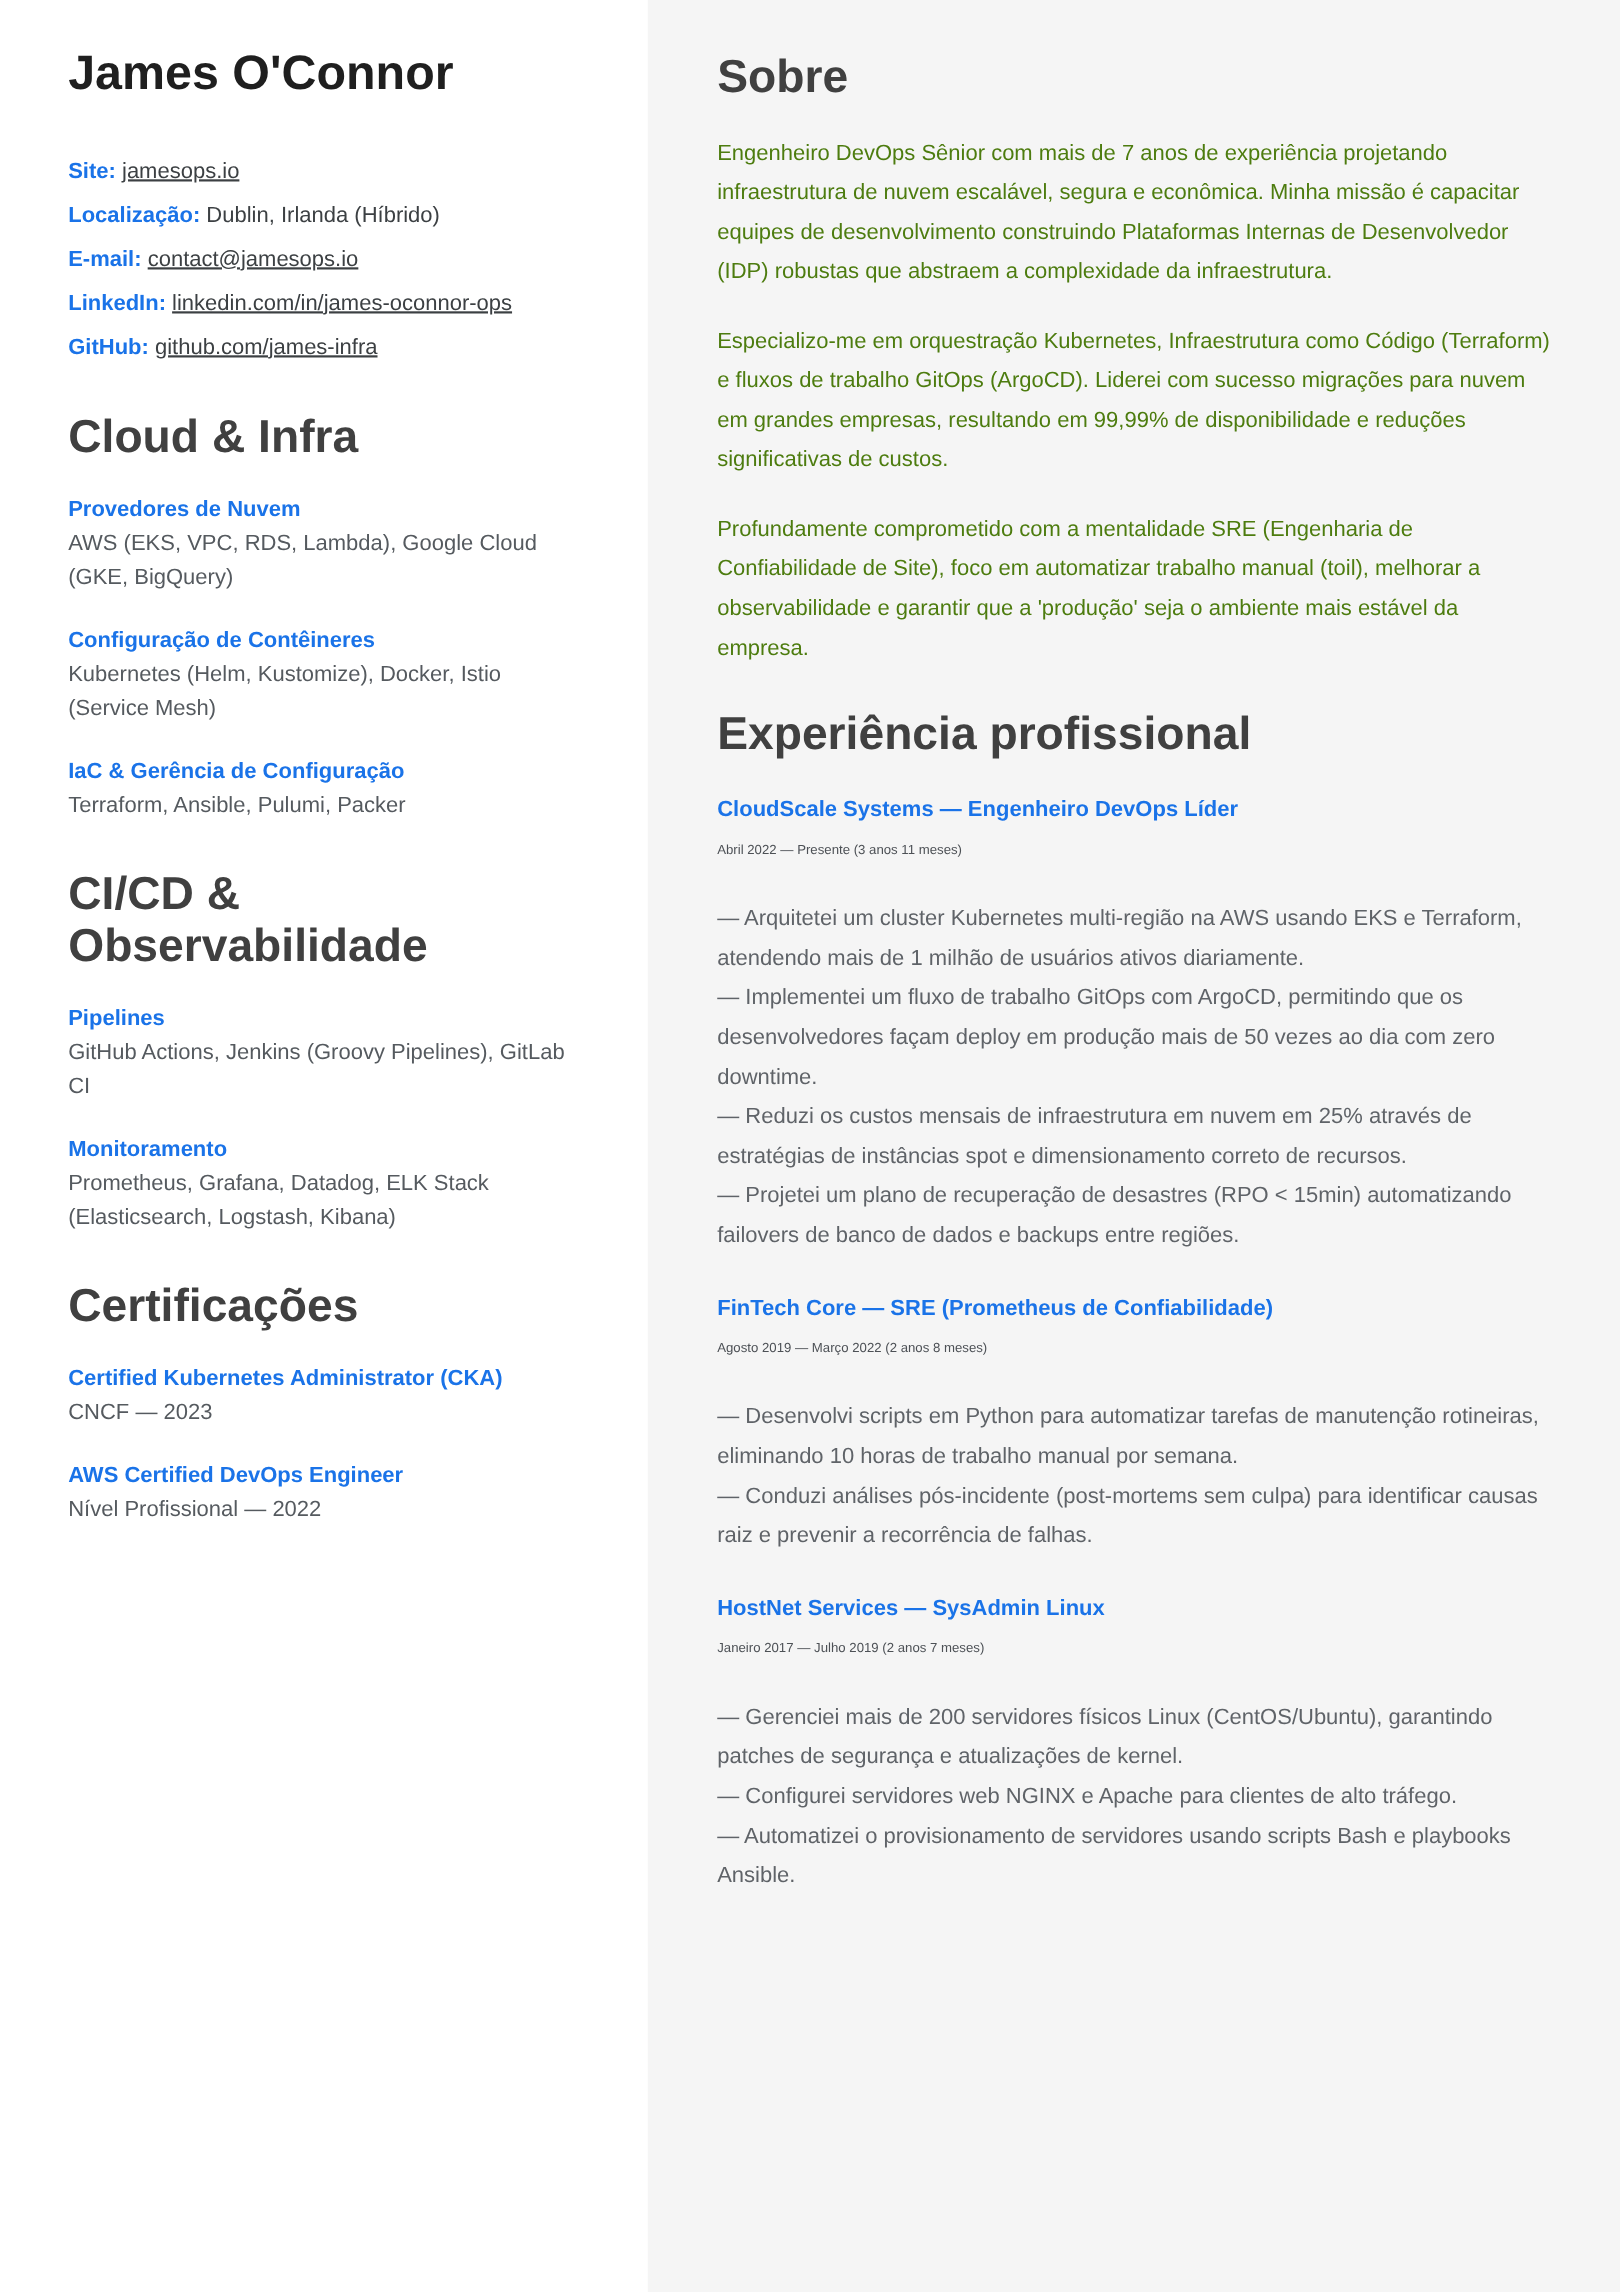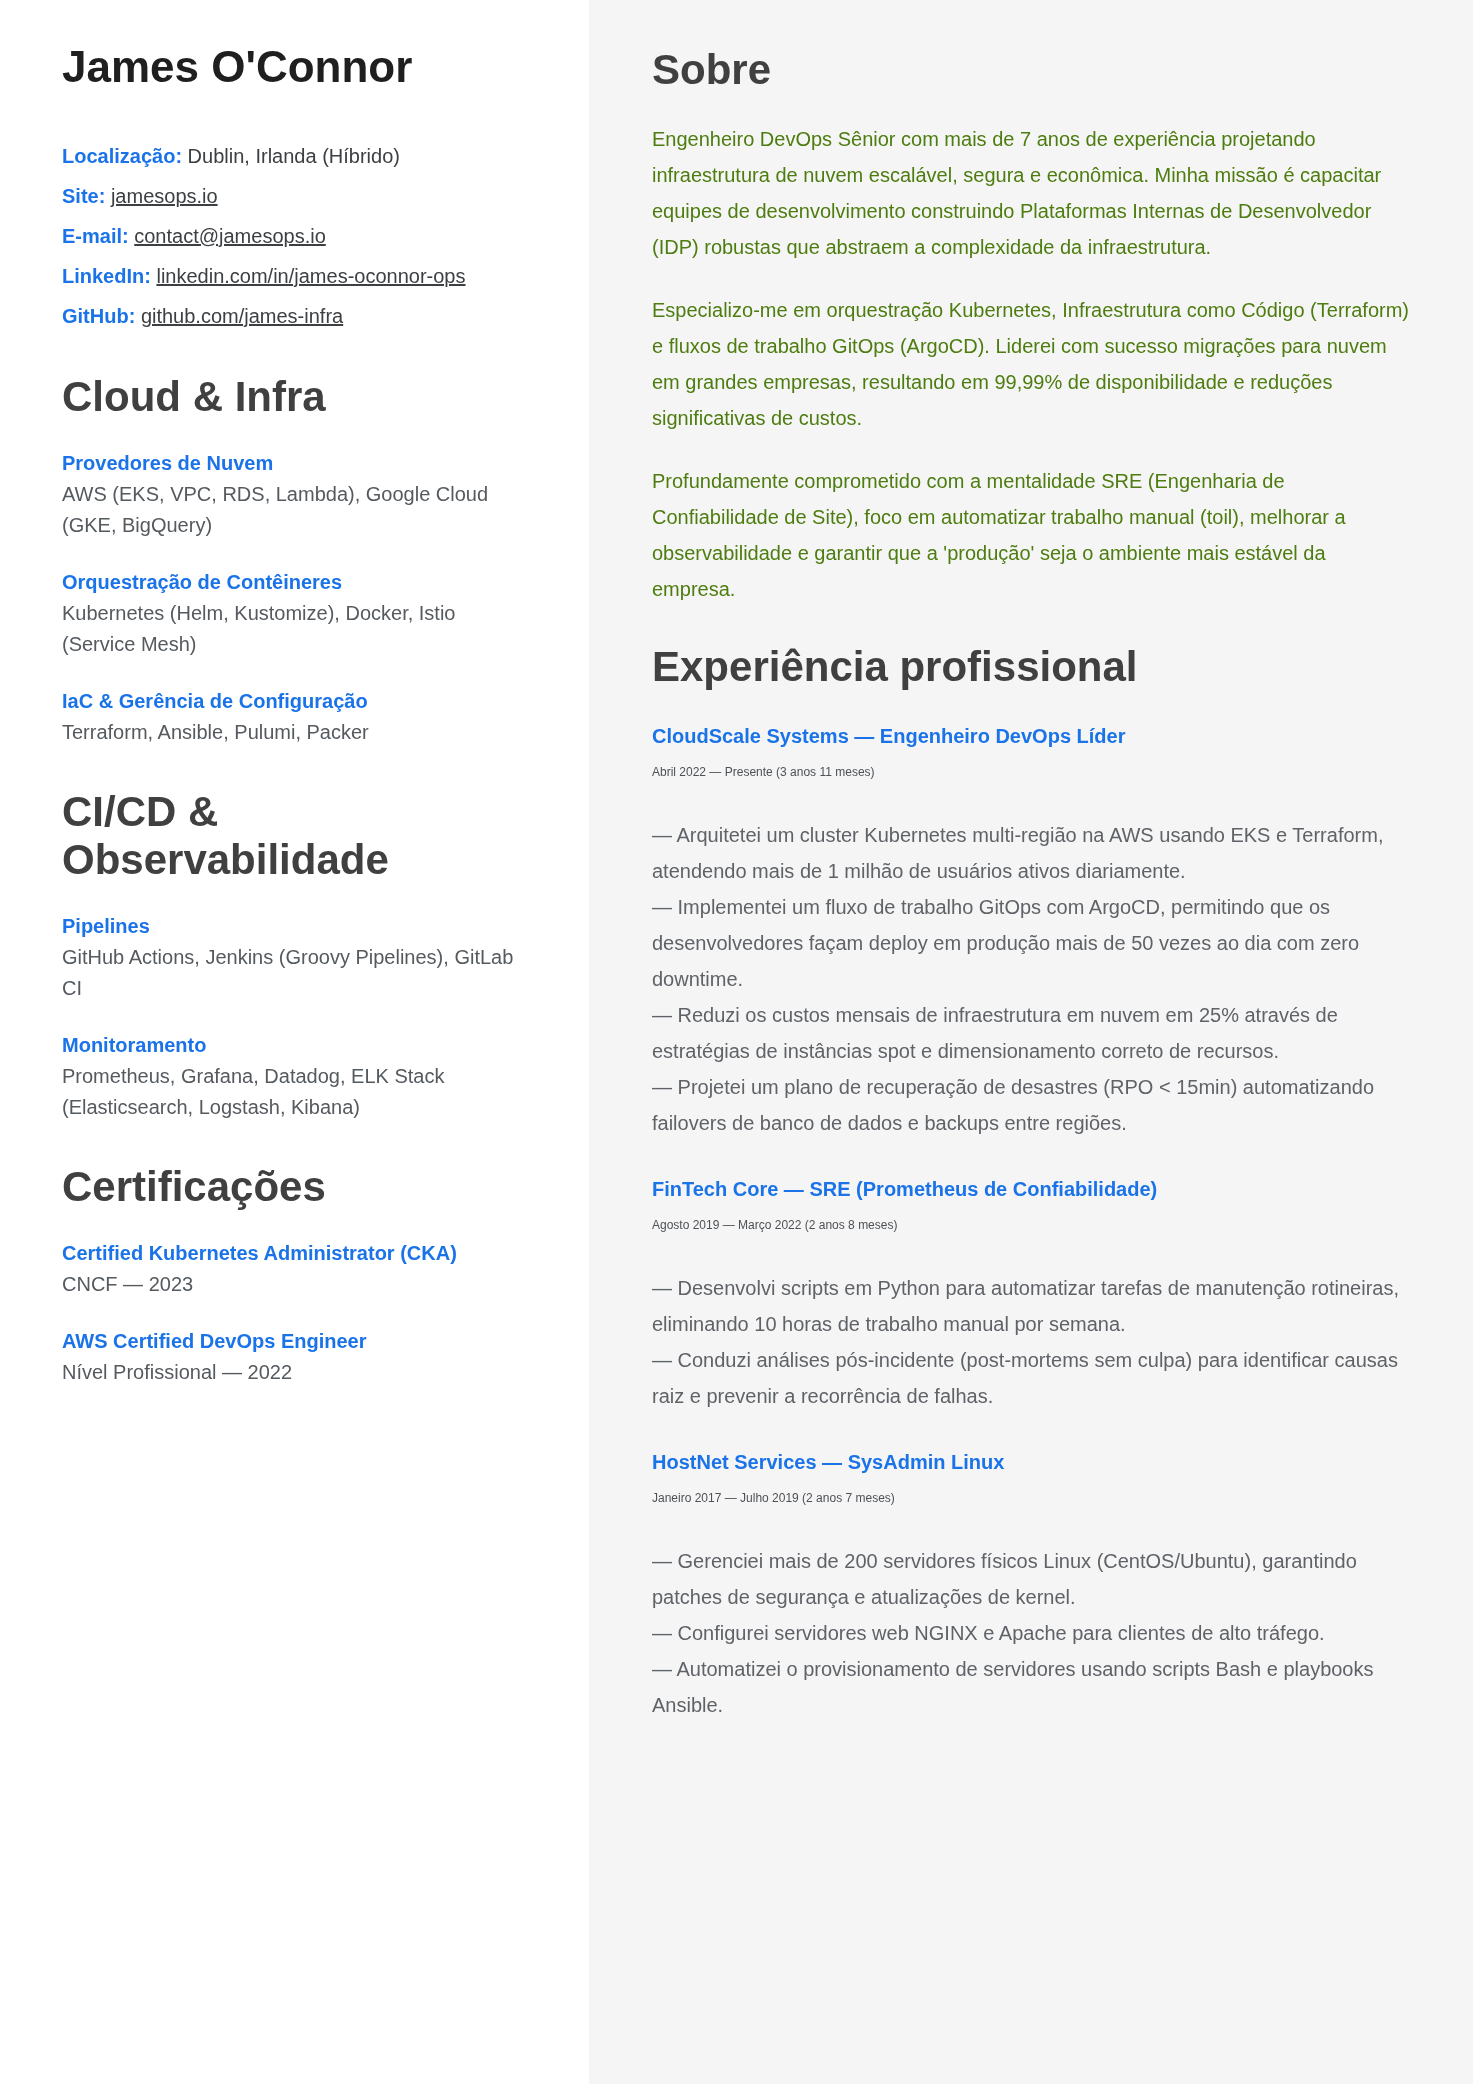--- a/index.html
+++ b/index.html
@@ -45,26 +45,26 @@
   .job-bullet { color:#5f6368; font-size:20px; line-height:36px; }
 </style>
 </head>
 <body>
 
 <aside class="sidebar">
   <h1 class="name">James O'Connor</h1>
 
   <div>
     <div class="contact-row">
+      <span class="contact-label">Site:</span>
+      <a class="contact-value">jamesops.io</a>
+    </div>
+    <div class="contact-row">
       <span class="contact-label">Localização:</span>
       <span class="contact-value">Dublin, Irlanda (Híbrido)</span>
-    </div>
-    <div class="contact-row">
-      <span class="contact-label">Site:</span>
-      <a class="contact-value">jamesops.io</a>
     </div>
     <div class="contact-row">
       <span class="contact-label">E-mail:</span>
       <a class="contact-value">contact@jamesops.io</a>
     </div>
     <div class="contact-row">
       <span class="contact-label">LinkedIn:</span>
       <a class="contact-value">linkedin.com/in/james-oconnor-ops</a>
     </div>
     <div class="contact-row">
@@ -73,21 +73,21 @@
     </div>
   </div>
 
   <section>
     <h2 class="section-title">Cloud &amp; Infra</h2>
     <div class="skill-group">
       <div class="skill-heading">Provedores de Nuvem</div>
       <div class="skill-body">AWS (EKS, VPC, RDS, Lambda), Google Cloud (GKE, BigQuery)</div>
     </div>
     <div class="skill-group">
-      <div class="skill-heading">Orquestração de Contêineres</div>
+      <div class="skill-heading">Configuração de Contêineres</div>
       <div class="skill-body">Kubernetes (Helm, Kustomize), Docker, Istio (Service Mesh)</div>
     </div>
     <div class="skill-group">
       <div class="skill-heading">IaC &amp; Gerência de Configuração</div>
       <div class="skill-body">Terraform, Ansible, Pulumi, Packer</div>
     </div>
   </section>
 
   <section>
     <h2 class="section-title">CI/CD &amp; Observabilidade</h2>

